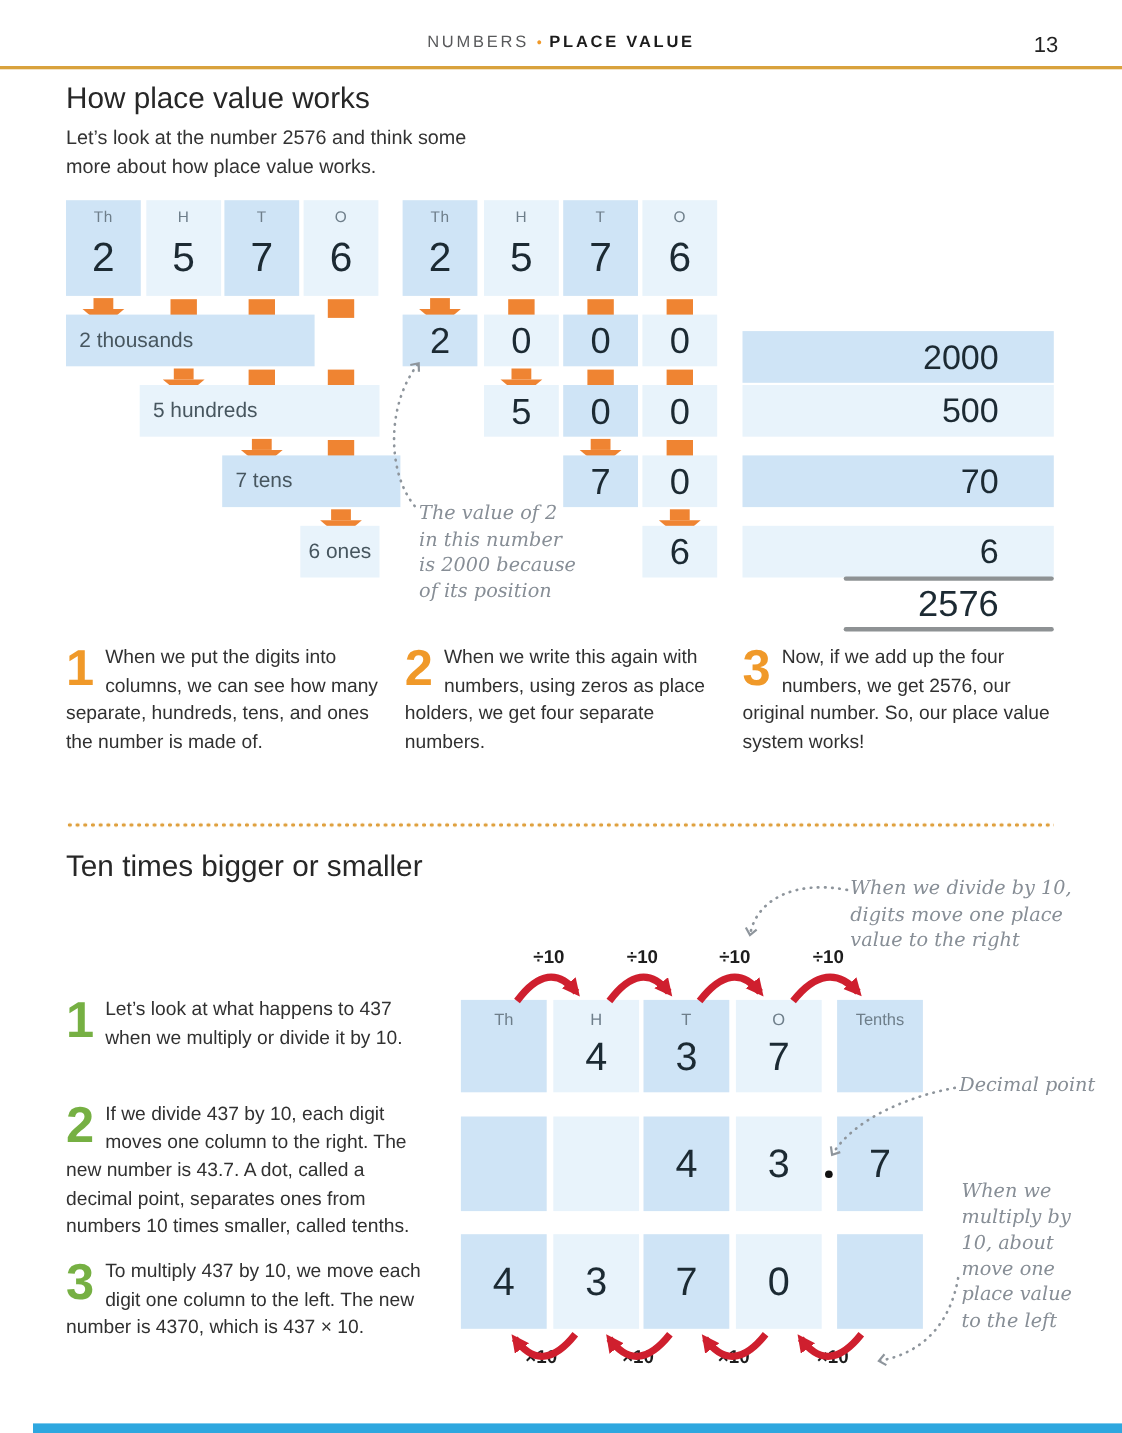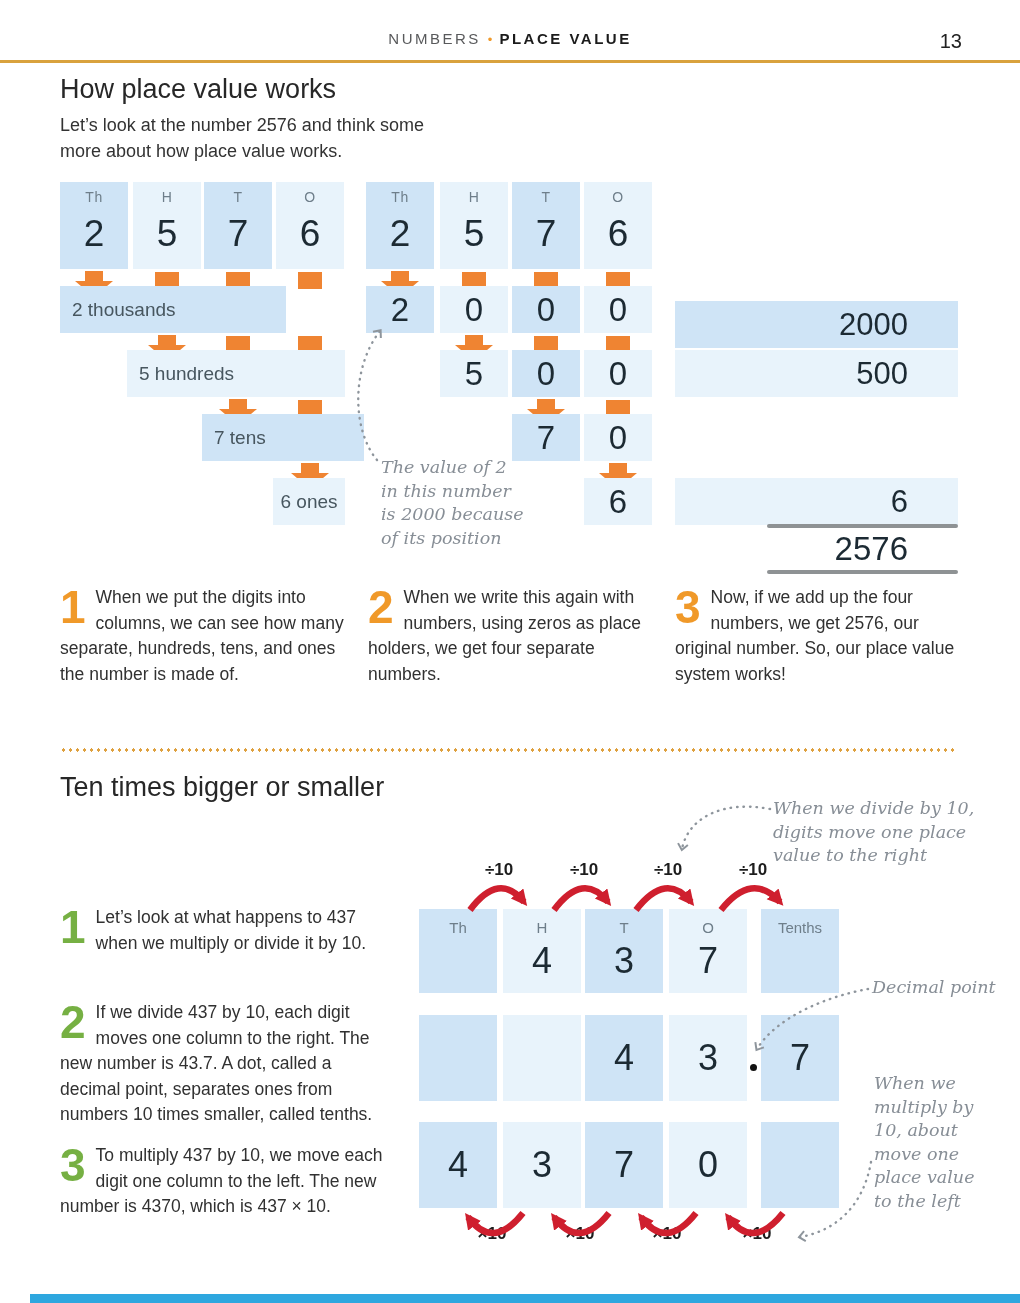--- a/index.html
+++ b/index.html
@@ -167,20 +167,21 @@
   <div class="ann" style="left:381px;top:456px;">
     <div>The value of 2</div>
     <div>in this number</div>
     <div>is 2000 because</div>
     <div>of its position</div>
   </div>
 
   <div class="abs" style="left:675px;top:182px;width:283px;height:400px;">
     <div class="sumbar dk" style="top:104px;margin-top:15px;">2000</div>
     <div class="sumbar lt" style="top:168px;">500</div>
+    <div class="sumbar dk" style="top:232px;">70</div>
     <div class="sumbar lt" style="top:296px;">6</div>
     <div class="uline" style="left:92px;top:342px;width:191px;"></div>
     <div class="total" style="top:348px;">2576</div>
     <div class="uline" style="left:92px;top:388px;width:191px;"></div>
   </div>
 
   <div class="step" style="left:60px;top:585px;width:292px;">
     <span class="n or">1</span><span>When we put the digits into columns, we can see how many separate, hundreds, tens, and ones the number is made of.</span>
   </div>
   <div class="step" style="left:368px;top:585px;width:296px;">

